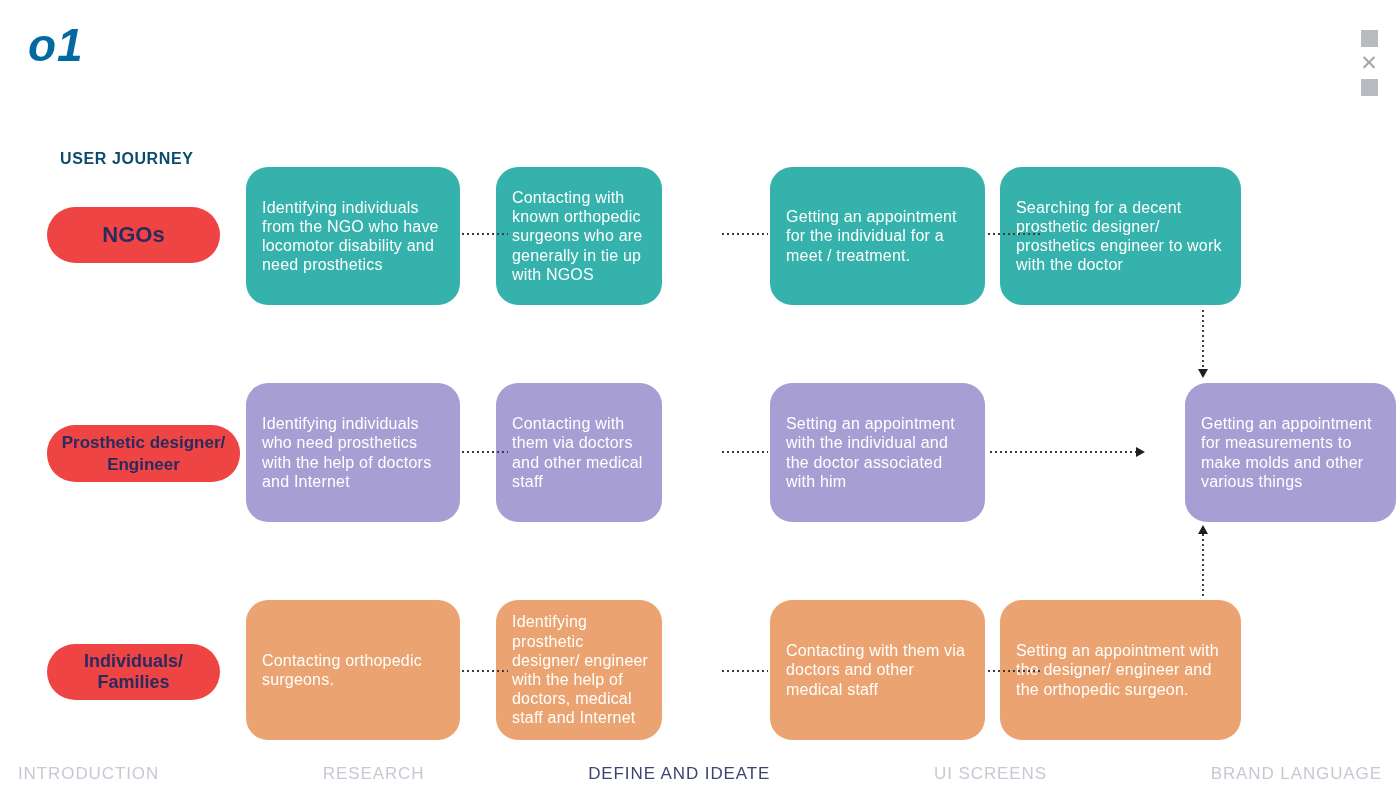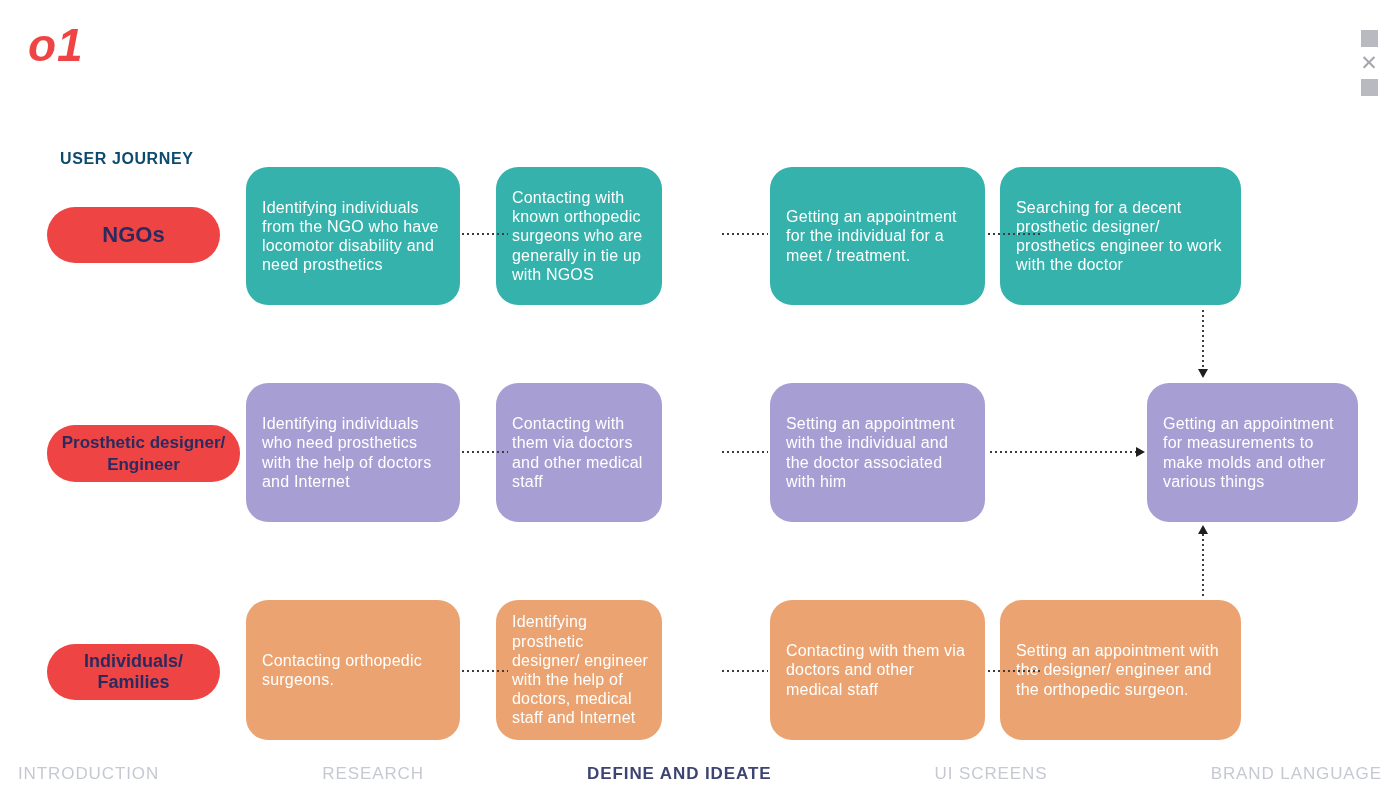--- a/index.html
+++ b/index.html
@@ -5,21 +5,21 @@
   html,body{margin:0;padding:0;}
   body{
     width:1400px;height:797px;position:relative;overflow:hidden;
     background:#ffffff;
     font-family:"Liberation Sans","DejaVu Sans",sans-serif;
   }
   
   .page-number{
     position:absolute;left:28px;top:18px;
     font-size:46px;font-weight:700;font-style:italic;
-    color:#ef4444;letter-spacing:1px;
+    color:#0369a1;letter-spacing:1px;
   }
   .window-controls{
     position:absolute;right:22px;top:30px;width:18px;
     display:flex;flex-direction:column;align-items:center;gap:7px;
   }
   .ctrl-square{width:17px;height:17px;background:#b9b9c0;}
   .ctrl-close{
     font-size:21px;line-height:18px;font-weight:700;color:#a6a6ad;
     cursor:default;user-select:none;
   }
@@ -49,21 +49,21 @@
   .teal{background:#35b2ab;}
   .purple{background:#a79fd3;}
   .orange{background:#eba471;}
   .r1{top:167px;height:138px;}
   .r2{top:383px;height:139px;}
   .r3{top:600px;height:140px;}
   .c1{left:246px;width:214px;}
   .c2{left:480px;width:166px;margin-left:16px;}
   .c3{left:770px;width:215px;}
   .c4{left:1000px;width:241px;}
-  .c4b{left:1147px;width:211px;}
+  .c4b{left:1185px;width:211px;}
   
   .dot-h{
     position:absolute;height:2px;
     background:repeating-linear-gradient(90deg,#3c3c3c 0 2px,transparent 2px 5px);
   }
   .dot-v{
     position:absolute;width:2px;
     background:repeating-linear-gradient(180deg,#3c3c3c 0 2px,transparent 2px 5px);
   }
   .head-right{
@@ -82,21 +82,21 @@
     border-bottom:9px solid #1e1e1e;
   }
   
   .footer-nav{
     position:absolute;left:0;right:0;top:764px;
     display:flex;justify-content:space-between;align-items:center;
     padding:0 18px;
     font-size:17px;letter-spacing:.9px;color:#c7c9d2;
   }
   .footer-nav .nav-item{cursor:pointer;}
-  .footer-nav .active{color:#3d4472;font-weight:700;}
+  .footer-nav .active{color:#3d4472;font-weight:400;}
 </style>
 </head>
 <body>
 
 <div class="page-number">o1</div>
 
 <div class="window-controls">
   <div class="ctrl-square"></div>
   <div class="ctrl-close">✕</div>
   <div class="ctrl-square"></div>

